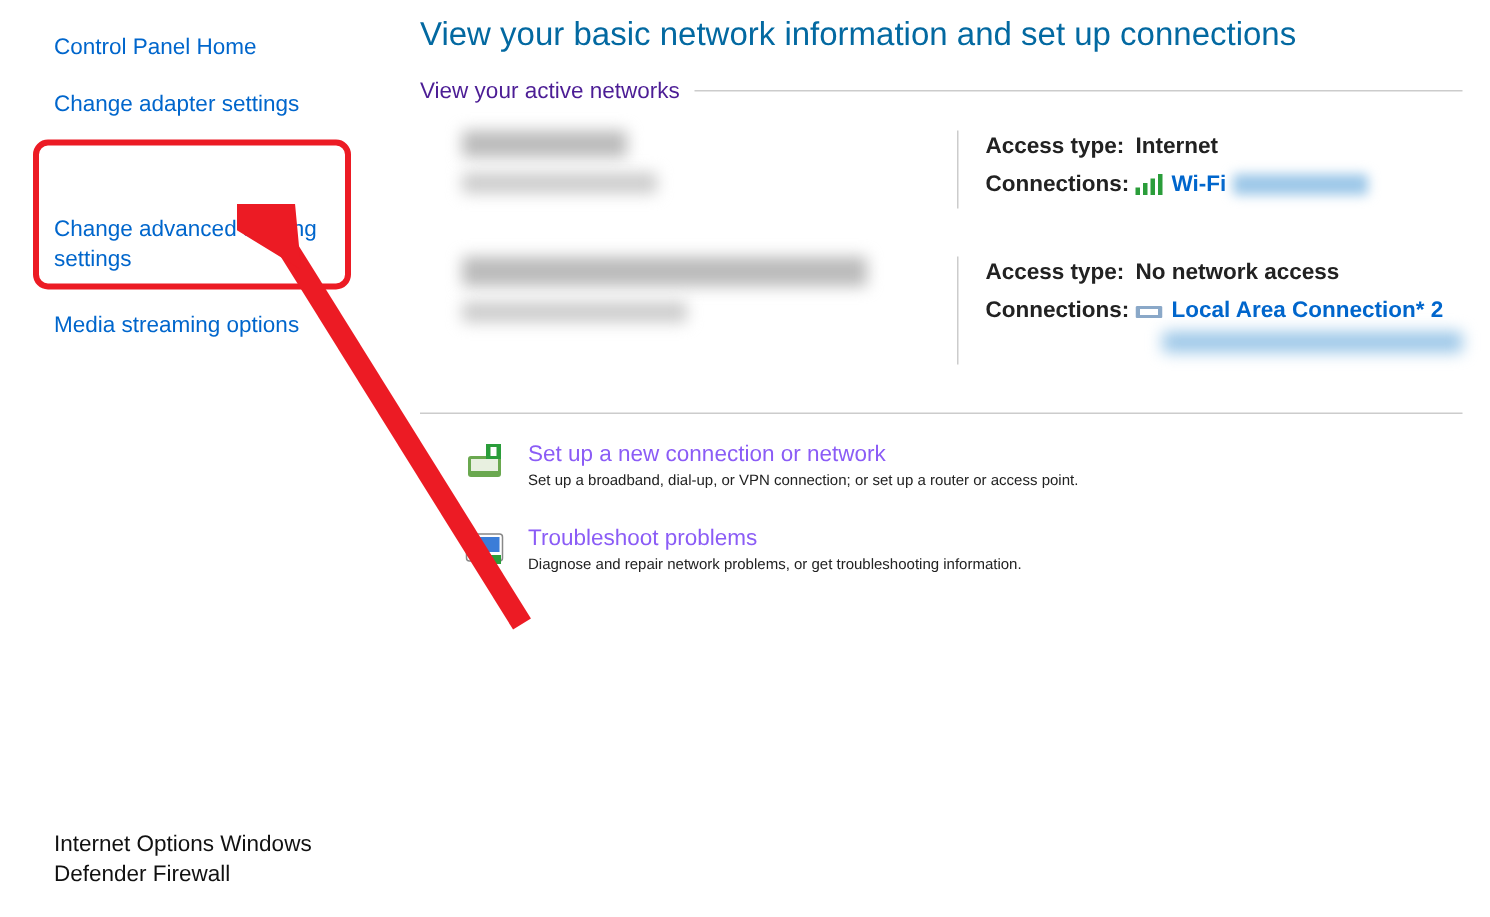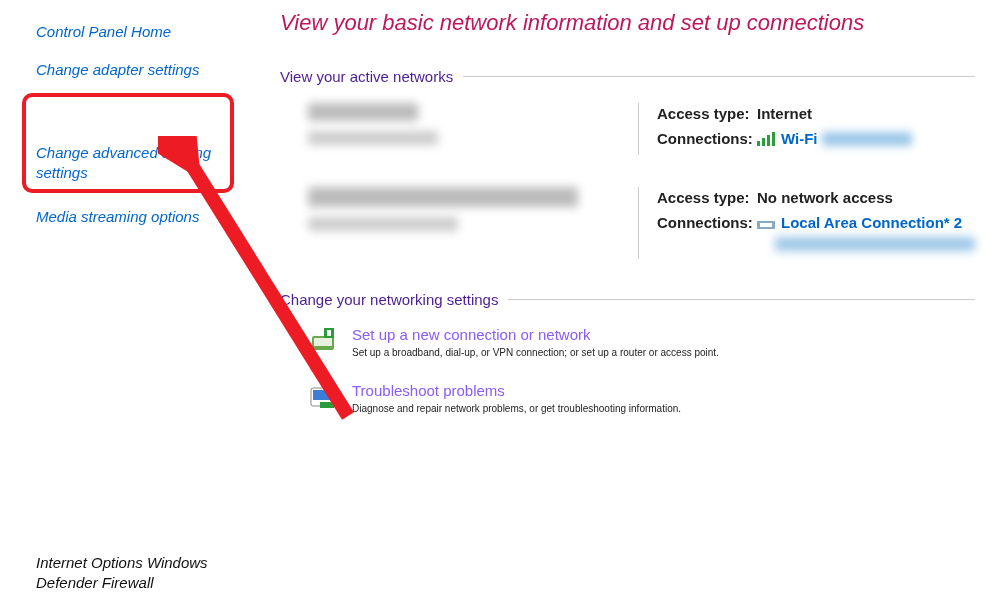--- a/index.html
+++ b/index.html
@@ -16,21 +16,20 @@
     .container {
       display: flex;
       width: 100%;
       height: 100%;
     }
     .sidebar {
       width: 255px;
       padding: 22px 20px 18px 36px;
       display: flex;
       flex-direction: column;
-      font-style: italic;
     }
     .sidebar a {
       color: #0066cc;
       text-decoration: none;
       margin-bottom: 18px;
       cursor: pointer;
       line-height: 1.35;
     }
     .highlight-box {
       border: 4px solid #ec1b24;
@@ -49,25 +48,24 @@
     }
     .sidebar .plain-link {
       color: #111;
       margin-bottom: 14px;
     }
     .main {
       flex: 1;
       padding: 10px 18px 0 26px;
     }
     .page-title {
-      color: #be185d;
+      color: #0369a1;
       font-size: 22px;
       font-weight: 400;
-      margin-bottom: 32px;
-      font-style: italic;
+      margin-bottom: 16px;
     }
     .section-head {
       display: flex;
       align-items: center;
       margin-bottom: 18px;
     }
     .section-head .label {
       color: #4c1d95;
       font-size: 15px;
       white-space: nowrap;
@@ -275,21 +273,20 @@
                 </svg>
             </span>
             <span class="link">Local Area Connection* 2</span>
             <span class="blur-inline2"></span>
           </div>
         </div>
       </div>
     </div>
 
     <div class="section-head">
-      <span class="label">Change your networking settings</span>
       <span class="rule"></span>
     </div>
 
     <div class="setting-item">
       <div class="setting-icon">
         <svg viewBox="0 0 30 30">
             <rect x="4" y="10" width="22" height="14" rx="2" fill="#6aa84f"></rect>
             <rect x="6" y="12" width="18" height="8" fill="#e8f0e0"></rect>
             <rect x="16" y="2" width="10" height="10" fill="#2a9d3a"></rect>
             <rect x="19" y="4" width="4" height="6" fill="#fff"></rect>

